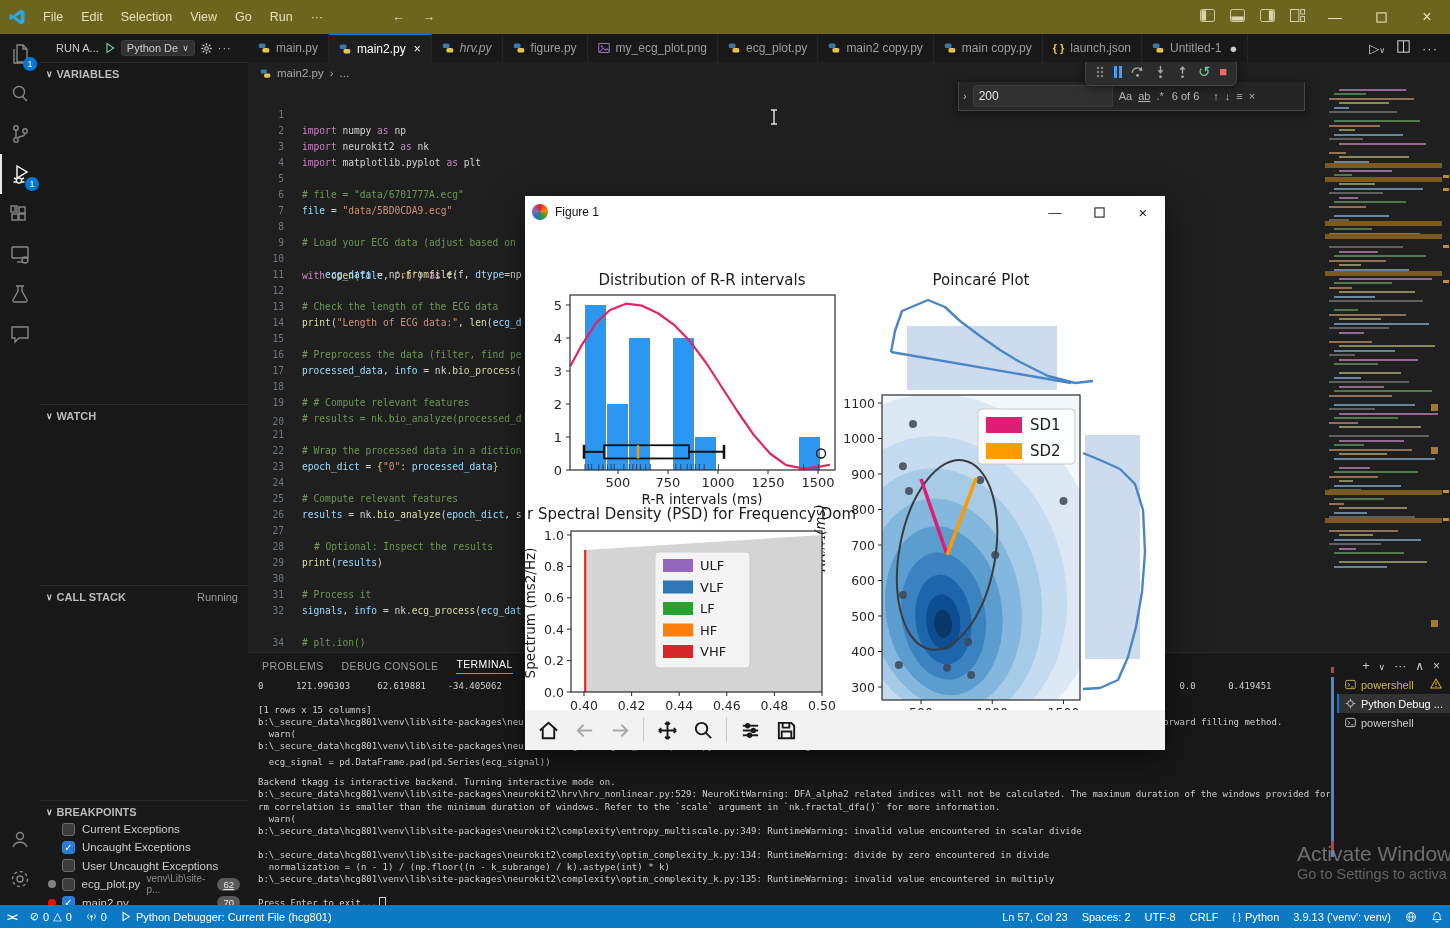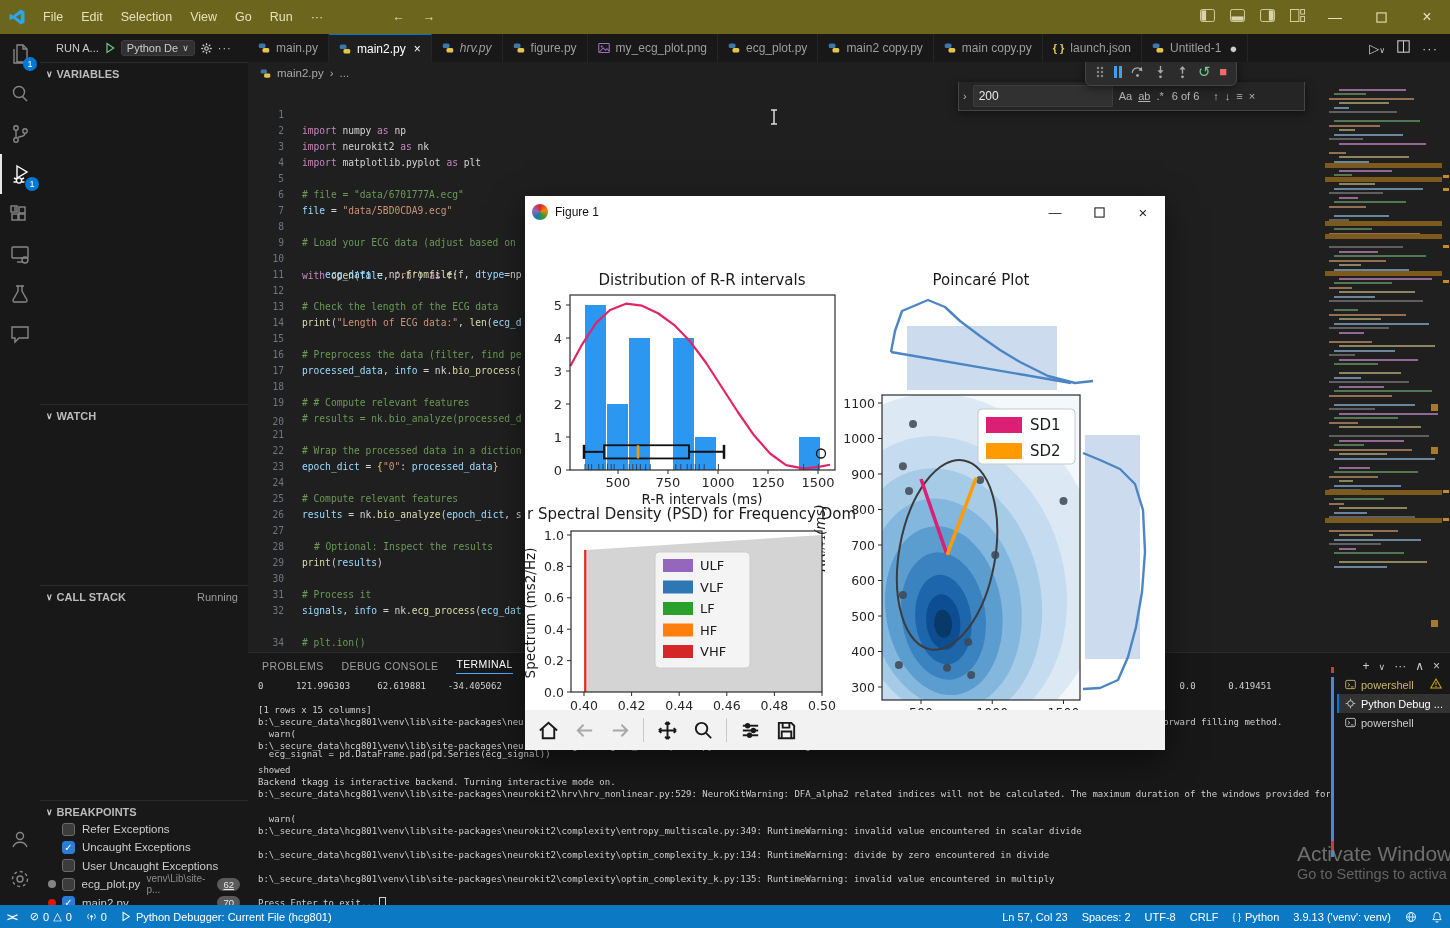--- a/index.html
+++ b/index.html
@@ -323,21 +323,21 @@
         <span class="chev">∨</span>
         <span>CALL STACK</span>
         <span style="margin-left: auto; margin-right: 10px; font-weight: normal; color: rgb(157, 157, 157);">Running</span>
       </div>
       <div class="sect-header" style="top: 738px;">
         <span class="chev">∨</span>
         <span>BREAKPOINTS</span>
       </div>
       <div class="bp-row" style="top: 758px; padding-left: 22px;">
         <span class="bp-box"></span>
-        <span>Refer Exceptions</span>
+        <span>Current Exceptions</span>
       </div>
       <div class="bp-row" style="top: 776.4px; padding-left: 22px;">
         <span class="bp-box checked">✓</span>
         <span>Uncaught Exceptions</span>
       </div>
       <div class="bp-row" style="top: 794.8px; padding-left: 22px;">
         <span class="bp-box"></span>
         <span>User Uncaught Exceptions</span>
       </div>
       <div class="bp-row" style="top: 813.2px;">
@@ -601,27 +601,28 @@
         <span class="ptab active">TERMINAL</span>
         <span class="ptab">PORTS</span>
       </div>
     <div id="terminal">
         <div class="tline" style="top: 0px;"><span class="tspan" style="left: 0px;">0</span><span class="tspan" style="left: 37.94px;">121.996303</span><span class="tspan" style="left: 119.24px;">62.619881</span><span class="tspan" style="left: 189.7px;">-34.405062</span><span class="tspan" style="left: 921.4px;">0.0</span><span class="tspan" style="left: 970.18px;">0.419451</span></div>
         <div class="tline" style="top: 12.05px;"></div>
         <div class="tline" style="top: 24.1px;"><span class="tspan" style="left: 0px;">[1 rows x 15 columns]</span></div>
         <div class="tline" style="top: 36.15px;"><span class="tspan" style="left: 0px;">b:\_secure_data\hcg801\venv\lib\site-packages\neurok</span><span class="tspan" style="left: 905.14px;">orward filling method.</span></div>
         <div class="tline" style="top: 48.2px;"><span class="tspan" style="left: 0px;">  warn(</span></div>
         <div class="tline" style="top: 60.25px;"><span class="tspan" style="left: 0px;">b:\_secure_data\hcg801\venv\lib\site-packages\neurokit2\signal\signal_formatpeaks.py:54: FutureWarning</span></div>
-        <div class="tline" style="top: 68px;"><span class="tspan" style="left: 0px;">  ecg_signal = pd.DataFrame.pad(pd.Series(ecg_signal))</span></div>
-        <div class="tline" style="top: 84.35px;"><span class="tspan" style="left: 0px;">showed</span></div>
+        <div class="tline" style="top: 76px;"><span class="tspan" style="left: 0px;">  ecg_signal = pd.DataFrame.pad(pd.Series(ecg_signal))</span></div>
         <div class="tline" style="top: 96.4px;"><span class="tspan" style="left: 0px; text-align: right;">Backend tkagg is interactive backend. Turning interactive mode on.</span></div>
         <div class="tline" style="top: 108.45px;"><span class="tspan" style="left: 0px;">b:\_secure_data\hcg801\venv\lib\site-packages\neurokit2\hrv\hrv_nonlinear.py:529: NeuroKitWarning: DFA_alpha2 related indices will not be calculated. The maximum duration of the windows provided for the long-te</span></div>
+        <div class="tline" style="top: 120.5px;"><span class="tspan" style="left: 0px;">rm correlation is smaller than the minimum duration of windows. Refer to the `scale` argument in `nk.fractal_dfa()` for more information.</span></div>
         <div class="tline" style="top: 132.55px;"><span class="tspan" style="left: 0px;">  warn(</span></div>
         <div class="tline" style="top: 144.6px;"><span class="tspan" style="left: 0px;">b:\_secure_data\hcg801\venv\lib\site-packages\neurokit2\complexity\entropy_multiscale.py:349: RuntimeWarning: invalid value encountered in scalar divide</span></div>
         <div class="tline" style="top: 168.7px;"><span class="tspan" style="left: 0px;">b:\_secure_data\hcg801\venv\lib\site-packages\neurokit2\complexity\optim_complexity_k.py:134: RuntimeWarning: divide by zero encountered in divide</span></div>
+        <div class="tline" style="top: 180.75px;"><span class="tspan" style="left: 0px;">  normalization = (n - 1) / (np.floor((n - k_subrange) / k).astype(int) * k)</span></div>
         <div class="tline" style="top: 192.8px;"><span class="tspan" style="left: 0px;">b:\_secure_data\hcg801\venv\lib\site-packages\neurokit2\complexity\optim_complexity_k.py:135: RuntimeWarning: invalid value encountered in multiply</span></div>
         <div class="tline" style="top: 216.9px;"><span class="tspan" style="left: 0px;">Press Enter to exit...</span><span class="cursor-box" style="position: absolute; left: 119.24px;"></span></div>
       </div>
     <div id="termside">
       <div class="ts-actions">
         <span>+</span>
         <span style="font-size:9px;padding-top:3px;">∨</span>
         <span>···</span>
         <span>∧</span>
         <span>×</span>

